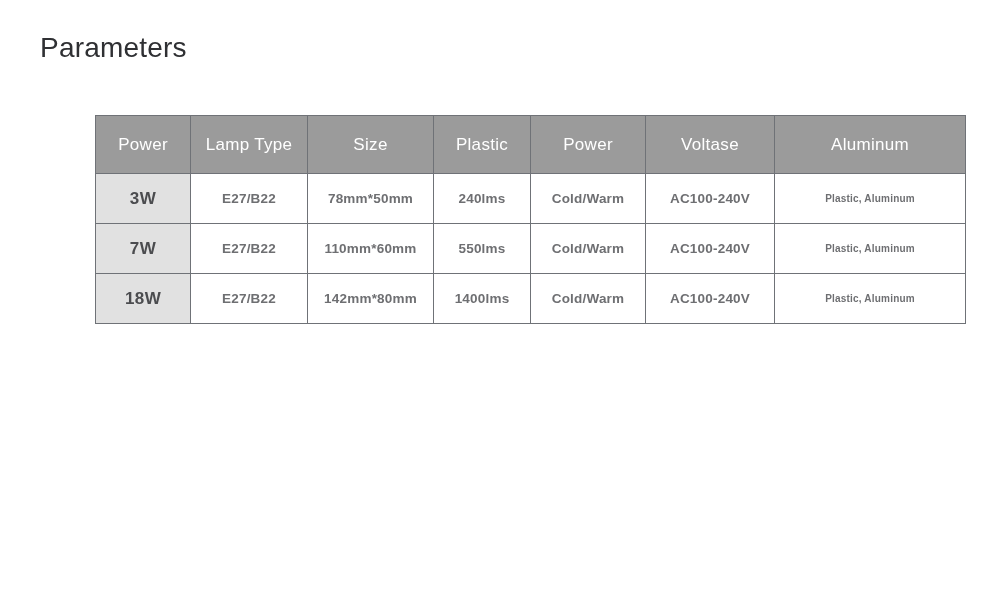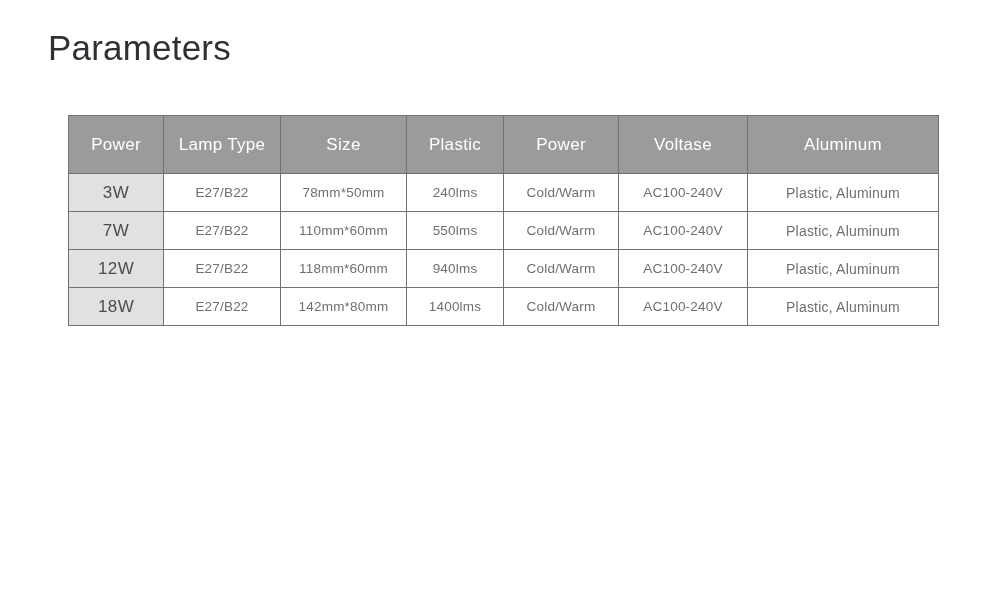--- a/index.html
+++ b/index.html
@@ -15,72 +15,73 @@
     overflow: hidden;
   }
   .page {
     position: relative;
     width: 1000px;
     height: 607px;
     background: #ffffff;
   }
   .page-title {
     position: absolute;
-    left: 48px;
+    left: 40px;
     top: 31px;
-    font-size: 35px;
+    font-size: 28px;
     font-weight: 400;
     color: #2f3033;
     letter-spacing: 0.2px;
     line-height: 34px;
   }
   .table-wrap {
     position: absolute;
     left: 68px;
     top: 115px;
     width: 870px;
   }
   table.params {
     border-collapse: collapse;
     width: 870px;
     table-layout: fixed;
     background: #f0abfc;
+    margin-left: 27px;
   }
   table.params th,
   table.params td {
     border: 1px solid #6f7277;
     text-align: center;
     vertical-align: middle;
     padding: 0 4px;
     box-sizing: border-box;
   }
   table.params thead th {
     background: #9b9b9b;
     color: #ffffff;
     font-weight: 400;
     font-size: 17px;
     height: 58px;
     letter-spacing: 0.3px;
   }
   table.params tbody td {
-    height: 38px;
+    height: 50px;
     background: #ffffff;
     color: #6e6f72;
     font-size: 13.5px;
-    font-weight: 400;
+    font-weight: 700;
     letter-spacing: 0.2px;
   }
   table.params tbody td.power-cell {
     background: #e1e1e1;
     color: #4b4c4f;
     font-size: 17px;
     letter-spacing: 0.4px;
   }
   table.params tbody td.materials-cell {
-    font-size: 14px;
+    font-size: 10px;
   }
   
   col.c-power    { width: 95px; }
   col.c-lamp     { width: 117px; }
   col.c-size     { width: 126px; }
   col.c-lumens   { width: 97px; }
   col.c-color    { width: 115px; }
   col.c-voltage  { width: 129px; }
   col.c-material { width: 191px; }
 </style>
@@ -126,29 +127,20 @@
         <tr>
           <td class="power-cell">7W</td>
           <td>E27/B22</td>
           <td>110mm*60mm</td>
           <td>550lms</td>
           <td>Cold/Warm</td>
           <td>AC100-240V</td>
           <td class="materials-cell">Plastic, Aluminum</td>
         </tr>
         <tr>
-          <td class="power-cell">12W</td>
-          <td>E27/B22</td>
-          <td>118mm*60mm</td>
-          <td>940lms</td>
-          <td>Cold/Warm</td>
-          <td>AC100-240V</td>
-          <td class="materials-cell">Plastic, Aluminum</td>
-        </tr>
-        <tr>
           <td class="power-cell">18W</td>
           <td>E27/B22</td>
           <td>142mm*80mm</td>
           <td>1400lms</td>
           <td>Cold/Warm</td>
           <td>AC100-240V</td>
           <td class="materials-cell">Plastic, Aluminum</td>
         </tr>
       </tbody>
     </table>

